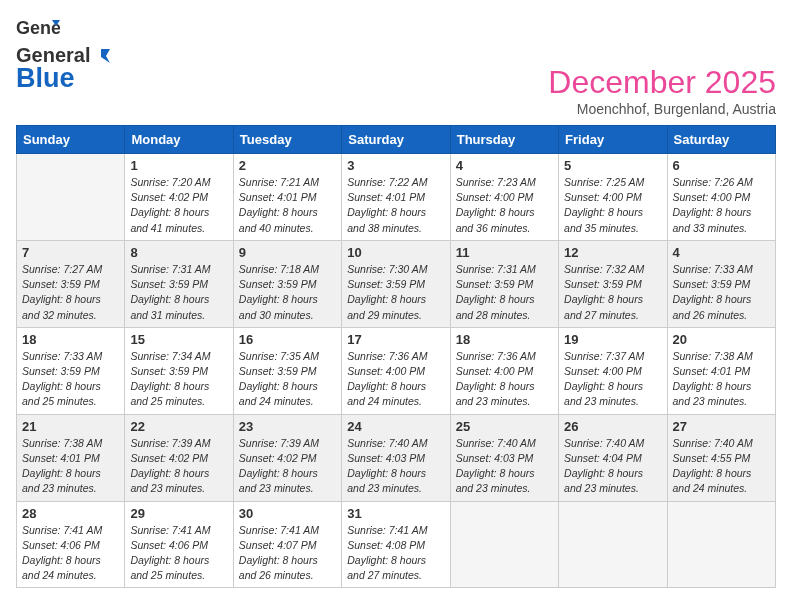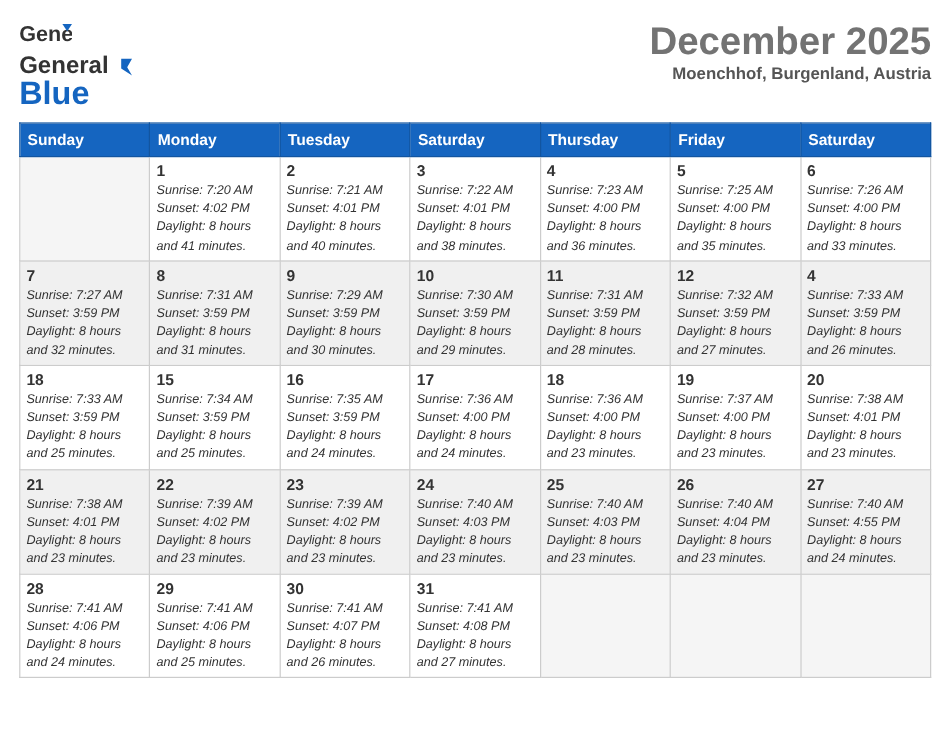--- a/index.html
+++ b/index.html
@@ -24,27 +24,27 @@
     .logo-row {
       display: flex;
       align-items: center;
       gap: 2px;
     }
     .title-area {
       text-align: right;
     }
     .month-title {
       font-size: 32px;
-      font-weight: bold;
-      color: #737373;
+      font-weight: normal;
+      color: #ec4899;
+      margin-top: 48px;
     }
     .location {
       font-size: 14px;
       color: #555;
-      font-weight: bold;
     }
     .calendar {
       width: 100%;
       border-collapse: collapse;
       border: 1px solid #ccc;
     }
     .calendar th {
       background: #1565c0;
       color: #fff;
       text-align: left;
@@ -150,21 +150,21 @@
         <td>
           <span class="day-num">7</span>
           <div class="cell-content"><span>Sunrise: 7:27 AM</span><br><span>Sunset: 3:59 PM</span><br><span>Daylight: 8 hours<br>and 32 minutes.</span></div>
         </td>
         <td>
           <span class="day-num">8</span>
           <div class="cell-content"><span>Sunrise: 7:31 AM</span><br><span>Sunset: 3:59 PM</span><br><span>Daylight: 8 hours<br>and 31 minutes.</span></div>
         </td>
         <td>
           <span class="day-num">9</span>
-          <div class="cell-content"><span>Sunrise: 7:29 AM</span><br><span>Sunset: 3:59 PM</span><br><span>Daylight: 8 hours<br>and 30 minutes.</span></div>
+          <div class="cell-content"><span>Sunrise: 7:18 AM</span><br><span>Sunset: 3:59 PM</span><br><span>Daylight: 8 hours<br>and 30 minutes.</span></div>
         </td>
         <td>
           <span class="day-num">10</span>
           <div class="cell-content"><span>Sunrise: 7:30 AM</span><br><span>Sunset: 3:59 PM</span><br><span>Daylight: 8 hours<br>and 29 minutes.</span></div>
         </td>
         <td>
           <span class="day-num">11</span>
           <div class="cell-content"><span>Sunrise: 7:31 AM</span><br><span>Sunset: 3:59 PM</span><br><span>Daylight: 8 hours<br>and 28 minutes.</span></div>
         </td>
         <td>

